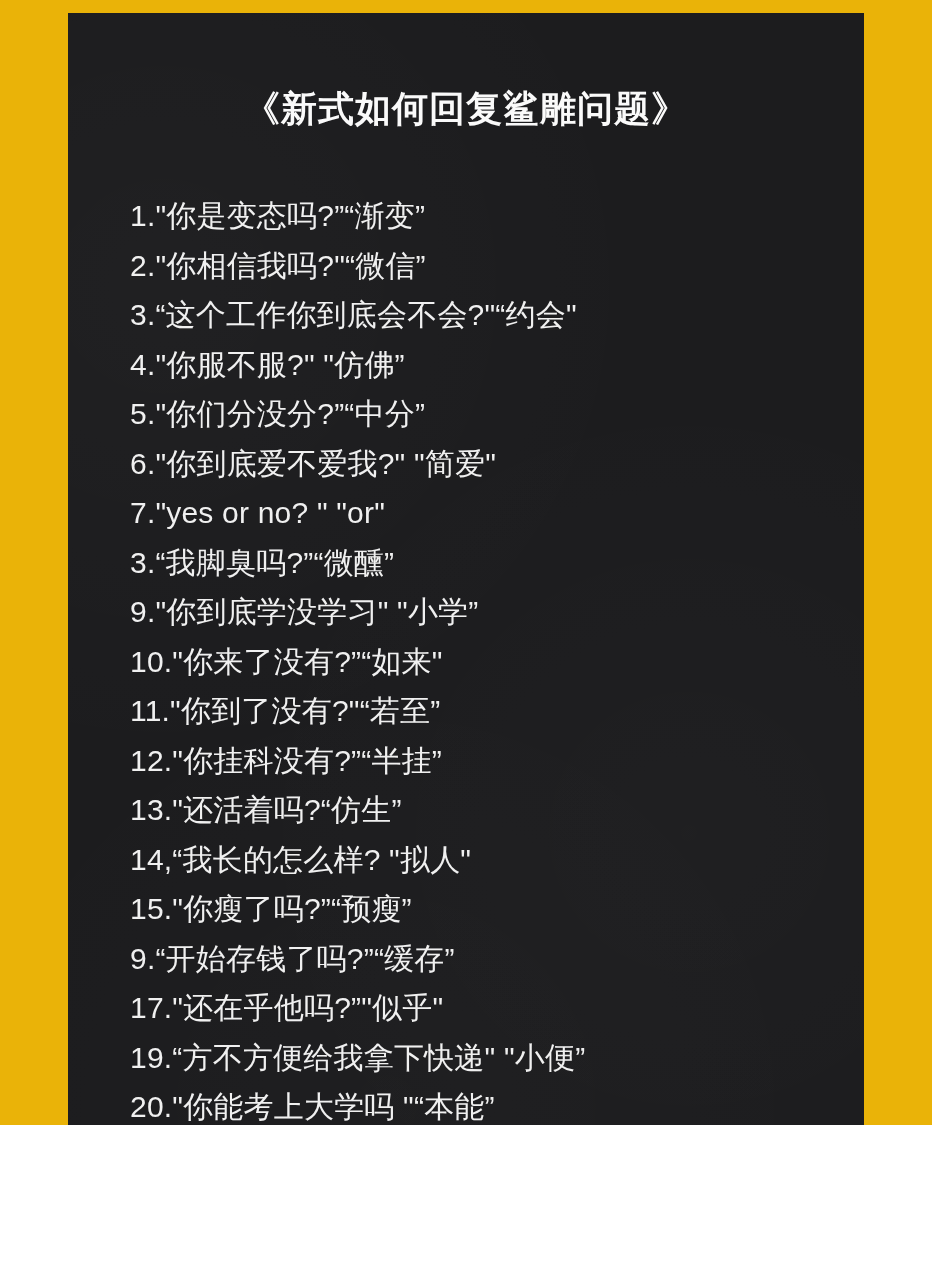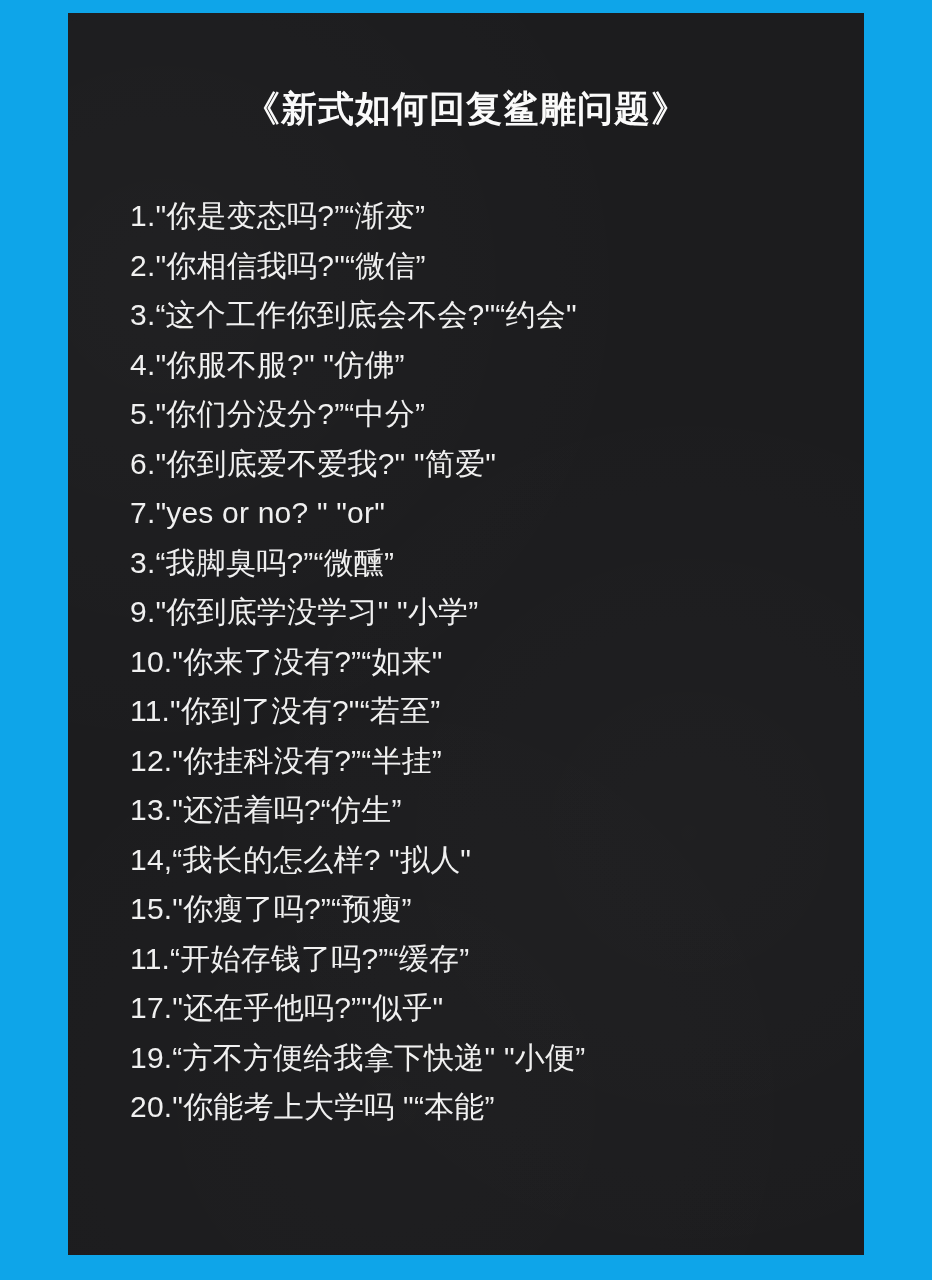--- a/index.html
+++ b/index.html
@@ -6,22 +6,22 @@
     margin: 0;
     padding: 0;
     background: #ffffff;
     width: 932px;
     height: 1280px;
     font-family: "Liberation Sans", "DejaVu Sans", sans-serif;
   }
   #page {
     position: relative;
     width: 932px;
-    height: 1280px;
-    background: #0ea5e9;
+    height: 1125px;
+    background: #eab308;
     overflow: hidden;
   }
   #card {
     position: absolute;
     left: 68px;
     top: 13px;
     width: 796px;
     height: 1242px;
     background: #1c1c1e;
     background-image:
@@ -75,19 +75,19 @@
       <li>6."你到底爱不爱我?" "简爱"</li>
       <li>7."yes or no? " "or"</li>
       <li>3.“我脚臭吗?”“微醺”</li>
       <li>9."你到底学没学习" "小学”</li>
       <li>10."你来了没有?”“如来"</li>
       <li>11."你到了没有?"“若至”</li>
       <li>12."你挂科没有?”“半挂”</li>
       <li>13."还活着吗?“仿生”</li>
       <li>14,“我长的怎么样? "拟人"</li>
       <li>15."你瘦了吗?”“预瘦”</li>
-      <li>11.“开始存钱了吗?”“缓存”</li>
+      <li>9.“开始存钱了吗?”“缓存”</li>
       <li>17."还在乎他吗?”"似乎"</li>
       <li>19.“方不方便给我拿下快递" "小便”</li>
       <li>20."你能考上大学吗 "“本能”</li>
     </ul>
   </div>
 </div>
 
 </body></html>

